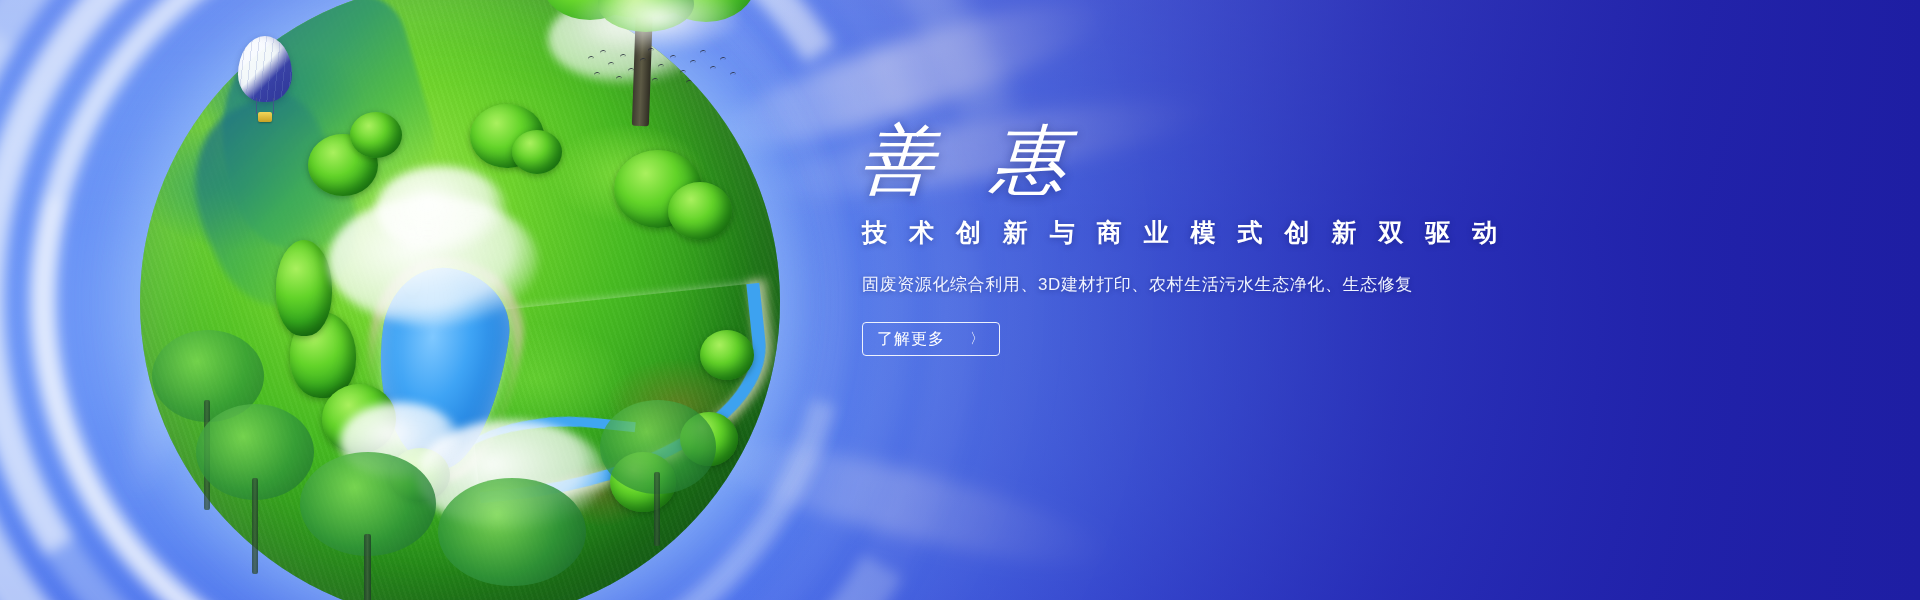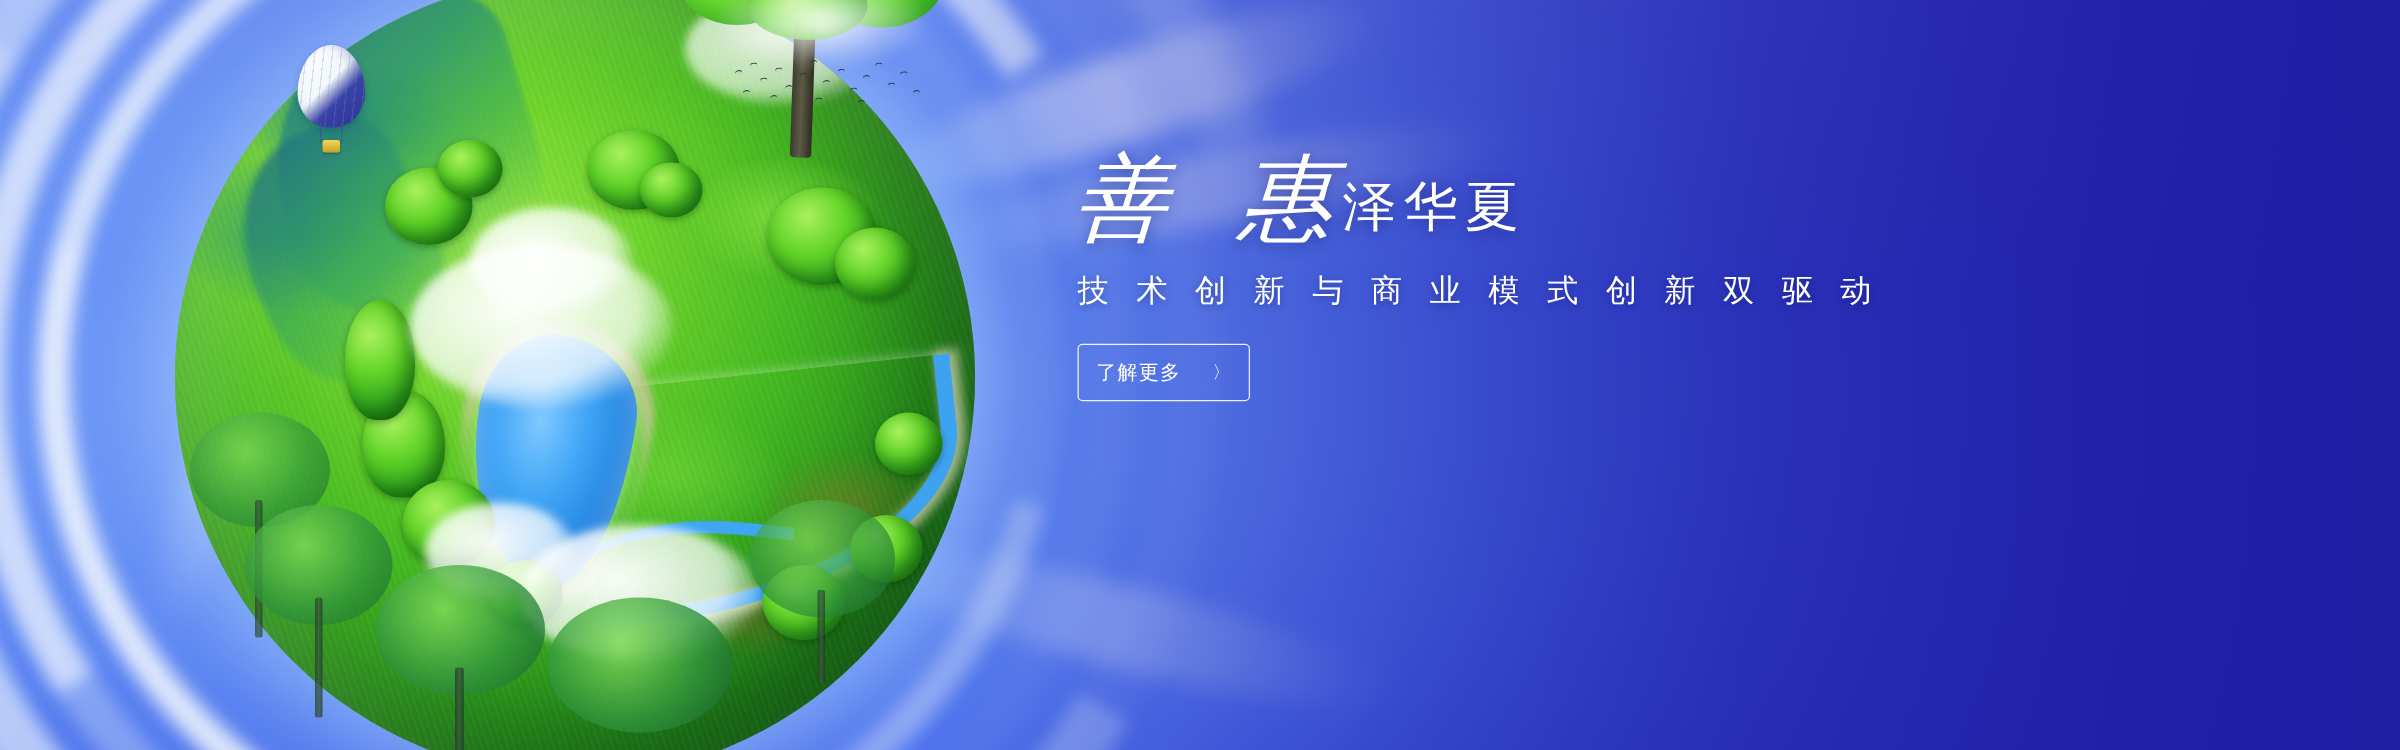--- a/index.html
+++ b/index.html
@@ -343,42 +343,42 @@
     font-weight:400;
     letter-spacing:6px;
     padding:0 0 6px 8px;
     display:inline-block;
   }
   .hl-gap{ display:inline-block; width:58px; }
 
   .subtitle{
     font-size:25px;
     letter-spacing:7.5px;
-    font-weight:400;
+    font-weight:700;
     color:#ffffff;
     margin:22px 0 0 2px;
     white-space:nowrap;
     text-shadow:0 1px 6px rgba(10,20,90,.4);
   }
   .desc{
     font-size:17px;
     letter-spacing:.6px;
     color:#f0f3ff;
     margin:24px 0 0 2px;
     white-space:nowrap;
     text-shadow:0 1px 5px rgba(10,20,90,.4);
   }
   .cta{
     margin:26px 0 0 2px;
     display:inline-flex;
     align-items:center;
     justify-content:center;
     gap:25px;
     width:138px;
-    height:46px;
+    height:34px;
     border:1px solid rgba(255,255,255,.9);
     border-radius:4px;
     background:transparent;
     color:#ffffff;
     font-size:16px;
     letter-spacing:1px;
     font-family:"Liberation Sans","DejaVu Sans",sans-serif;
     cursor:pointer;
     text-decoration:none;
   }
@@ -504,25 +504,25 @@
     <div class="bird" style="left:66px;top:32px;"></div>
     <div class="bird" style="left:100px;top:34px;"></div>
   </div>
 
   <div class="content">
 
     <h1 class="headline">
       <span class="hl-big">善</span>
       <span class="hl-gap"></span>
       <span class="hl-big">惠</span>
-      <span class="hl-small">泽华夏</span>
     </h1>
 
     <div class="subtitle">技 术 创 新 与 商 业 模 式 创 新 双 驱 动</div>
 
+    <div class="desc">固废资源化综合利用、3D建材打印、农村生活污水生态净化、生态修复</div>
 
     <a href="#" class="cta">
       <span>了解更多</span>
       <span class="chev">〉</span>
     </a>
 
   </div>
 
 </div>
 

